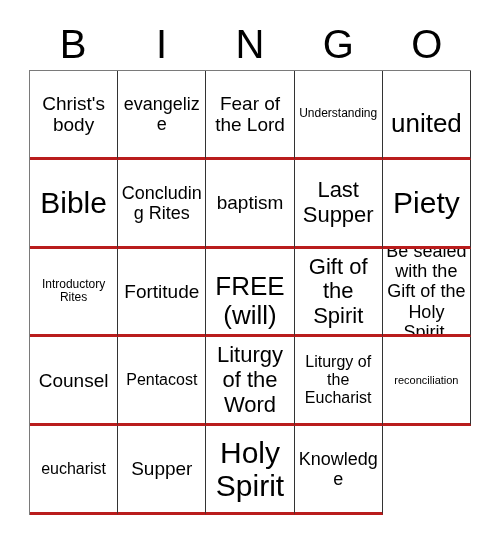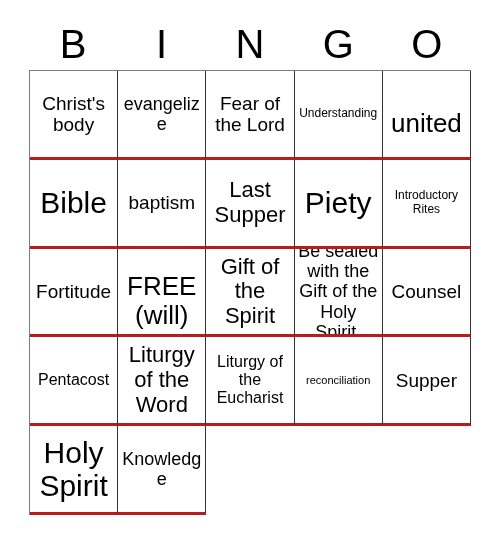--- a/index.html
+++ b/index.html
@@ -106,20 +106,23 @@
       <div class="cell">
         <span class="cell-text fs-s">Understanding</span>
       </div>
       <div class="cell">
         <span class="cell-text fs-xxl">united</span>
       </div>
       <div class="cell">
         <span class="cell-text fs-huge">Bible</span>
       </div>
       <div class="cell">
+        <span class="cell-text fs-sm">Concluding Rites</span>
+      </div>
+      <div class="cell">
         <span class="cell-text fs-l">baptism</span>
       </div>
       <div class="cell">
         <span class="cell-text fs-xl">Last Supper</span>
       </div>
       <div class="cell">
         <span class="cell-text fs-huge">Piety</span>
       </div>
       <div class="cell">
         <span class="cell-text fs-s">Introductory Rites</span>
@@ -145,20 +148,23 @@
       <div class="cell">
         <span class="cell-text fs-xl">Liturgy of the Word</span>
       </div>
       <div class="cell">
         <span class="cell-text fs-m">Liturgy of the Eucharist</span>
       </div>
       <div class="cell">
         <span class="cell-text fs-xs">reconciliation</span>
       </div>
       <div class="cell">
+        <span class="cell-text fs-m">eucharist</span>
+      </div>
+      <div class="cell">
         <span class="cell-text fs-l">Supper</span>
       </div>
       <div class="cell">
         <span class="cell-text fs-huge">Holy Spirit</span>
       </div>
       <div class="cell">
         <span class="cell-text fs-sm">Knowledge</span>
       </div>
     </div>
 

